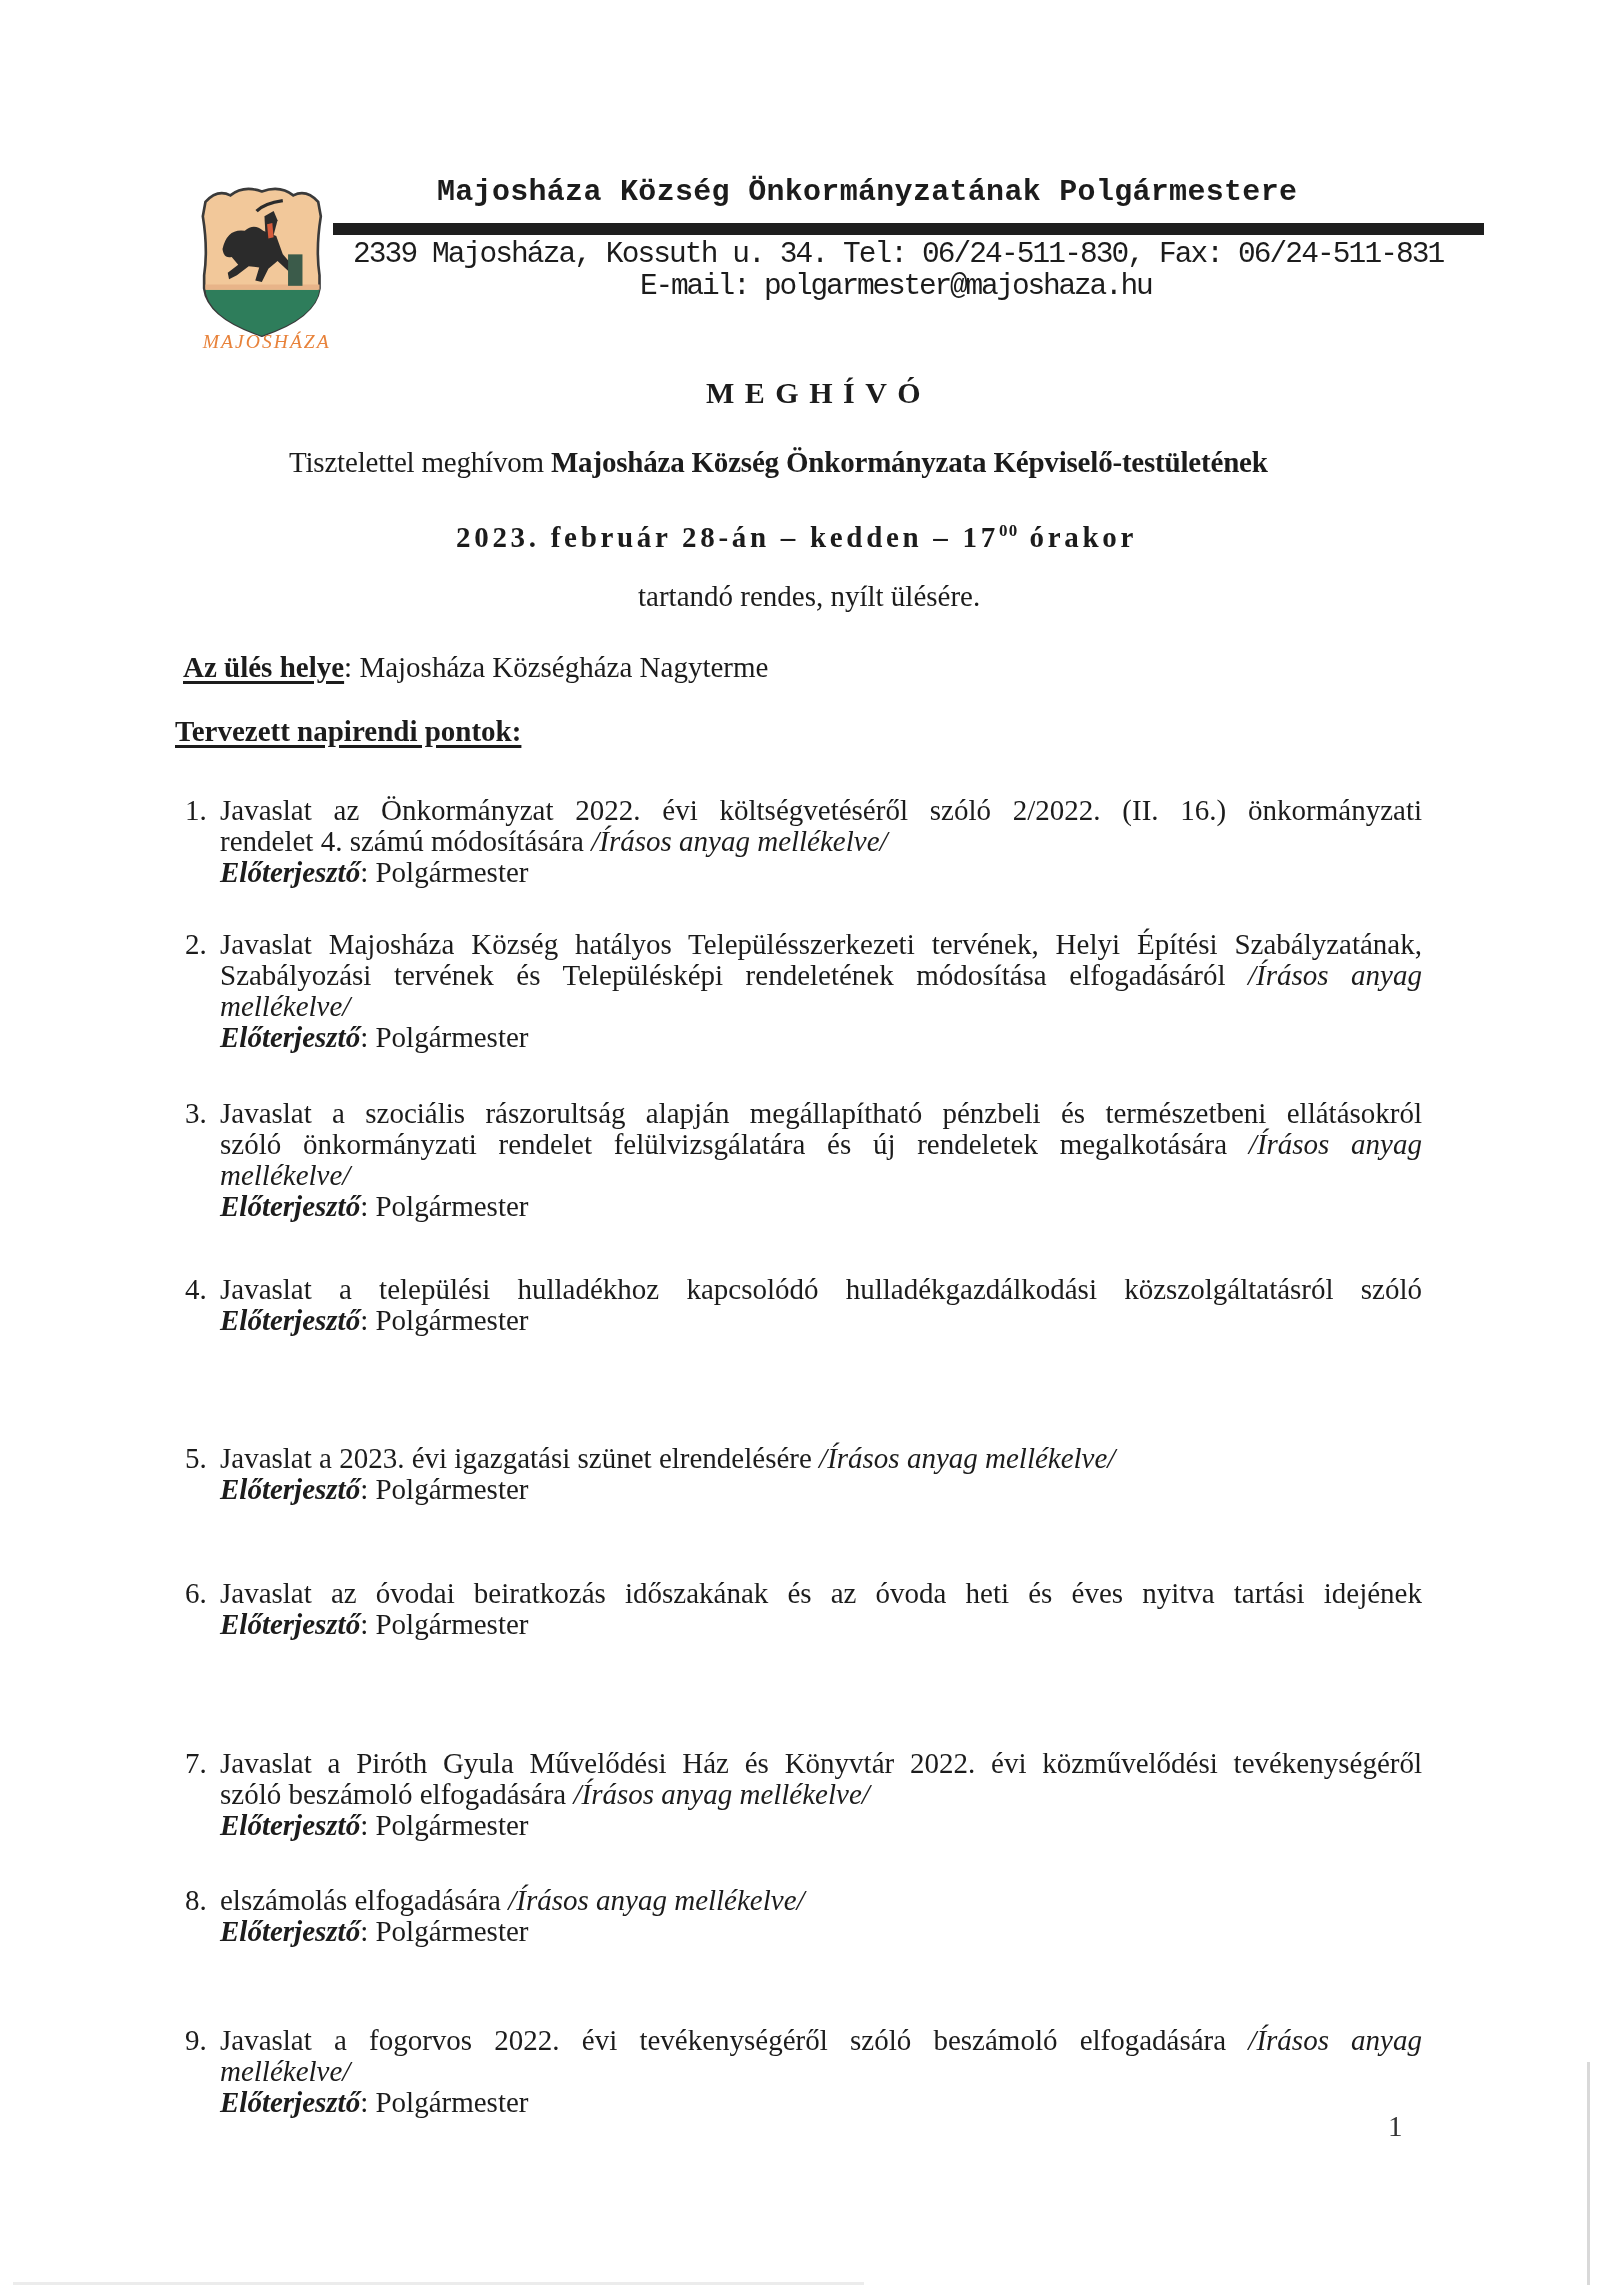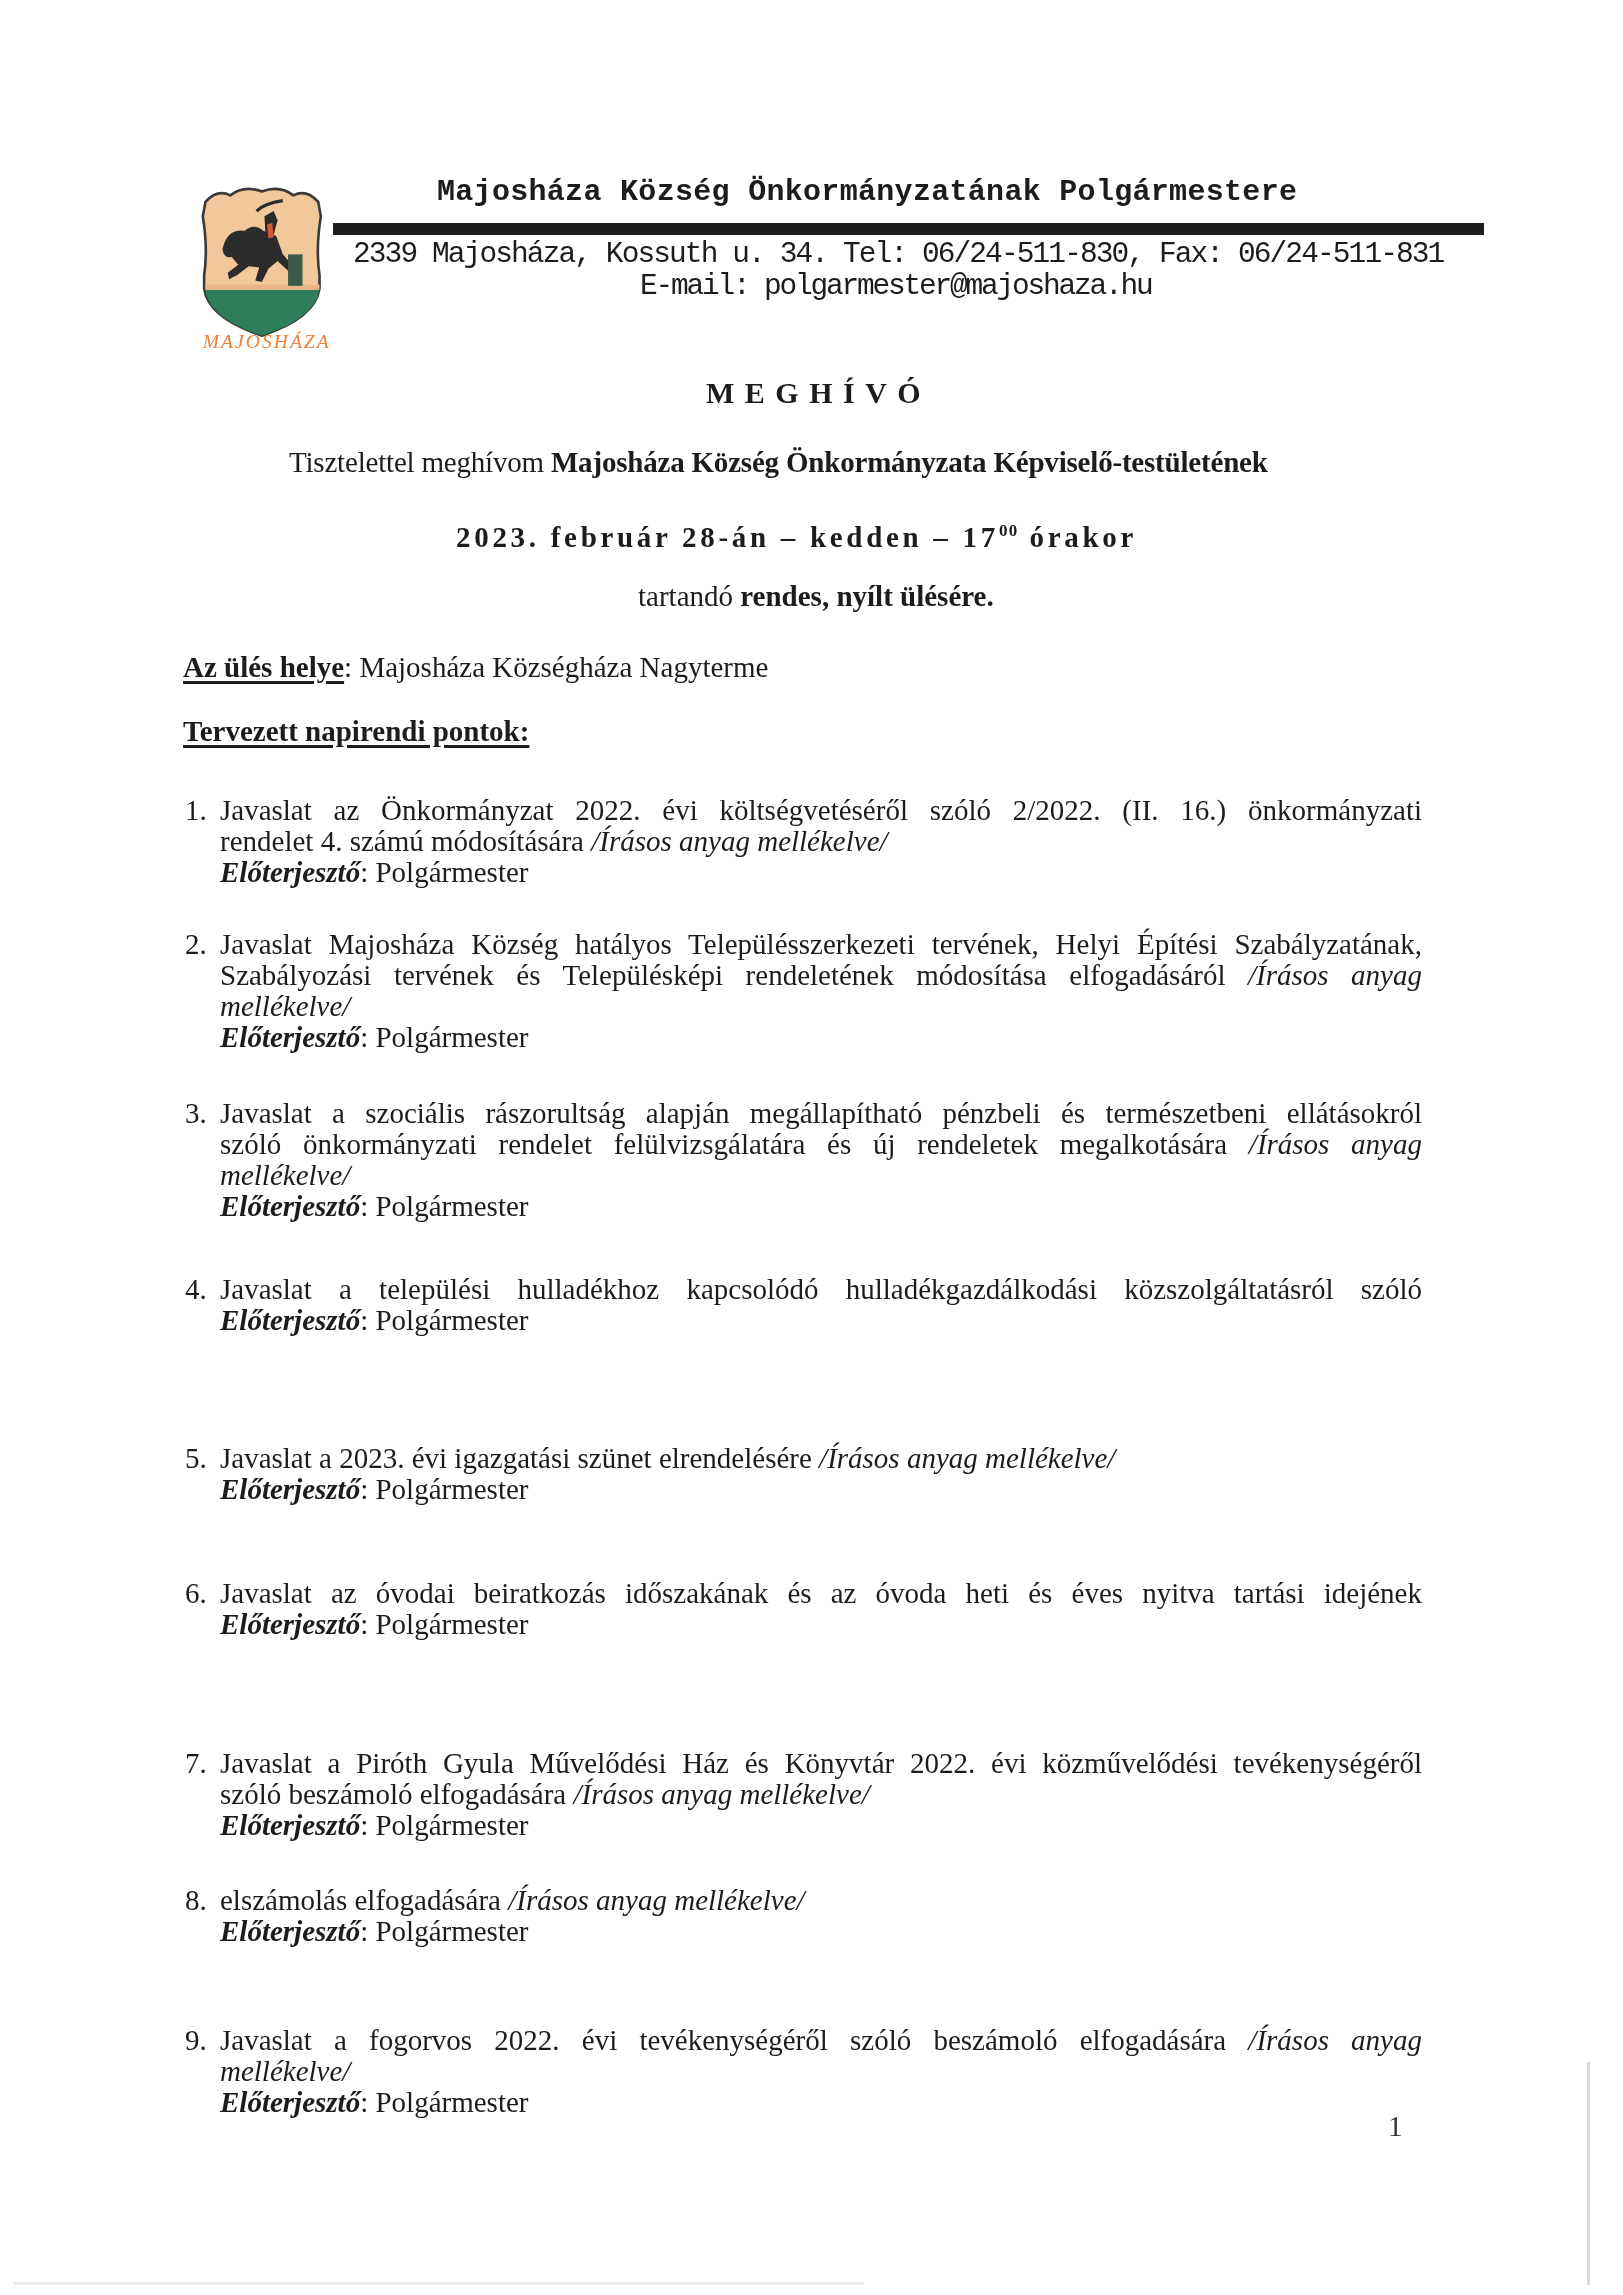--- a/index.html
+++ b/index.html
@@ -16,24 +16,24 @@
     #hdr-email { left: 640px; top: 268px; font-family: "Liberation Mono", "DejaVu Sans Mono", monospace;
                  font-size: 29.5px; line-height: 37px; letter-spacing: -2.2px; }
 
     #title { left: 706px; top: 374px; font-weight: bold; font-size: 30px; letter-spacing: 10.5px; line-height: 37px; }
     #intro { left: 289px; top: 445px; font-size: 29px; line-height: 35px; letter-spacing: -0.2px; }
     #intro b { font-weight: bold; }
     #date-line { left: 456px; top: 512px; font-family: "Liberation Serif", serif; font-weight: bold;
                  font-size: 29px; line-height: 37px; letter-spacing: 3.7px; }
     #date-line sup { font-size: 17px; vertical-align: 10.5px; letter-spacing: 1.3px; }
     #held { left: 638px; top: 579px; font-size: 29px; line-height: 35px; }
-    #held b { font-weight: bold; text-align: right; }
+    #held b { font-weight: normal; text-align: right; }
     #location { left: 183px; top: 650px; font-size: 29px; line-height: 35px; }
     #location .lbl { font-weight: bold; text-decoration: underline; text-decoration-thickness: 2.6px; text-underline-offset: 3.9px; }
-    #agenda-heading { left: 183px; top: 714px; font-size: 29px; line-height: 35px; font-weight: bold;
+    #agenda-heading { left: 175px; top: 714px; font-size: 29px; line-height: 35px; font-weight: bold;
                       text-decoration: underline; text-decoration-thickness: 2.6px; text-underline-offset: 3.9px; }
 
     
     .item { position: absolute; left: 185px; width: 1237px; font-size: 29px; line-height: 31px; }
     .item .num { position: absolute; left: 0; top: 0; width: 33px; }
     .item .body { margin-left: 35px; text-align: justify; }
     .item .body .line { display: block; text-align: justify; text-align-last: justify; white-space: nowrap; }
     .item .body .line.last { text-align-last: left; }
     .item .att { font-style: italic; }
     .item .presenter { display: block; white-space: nowrap; }

